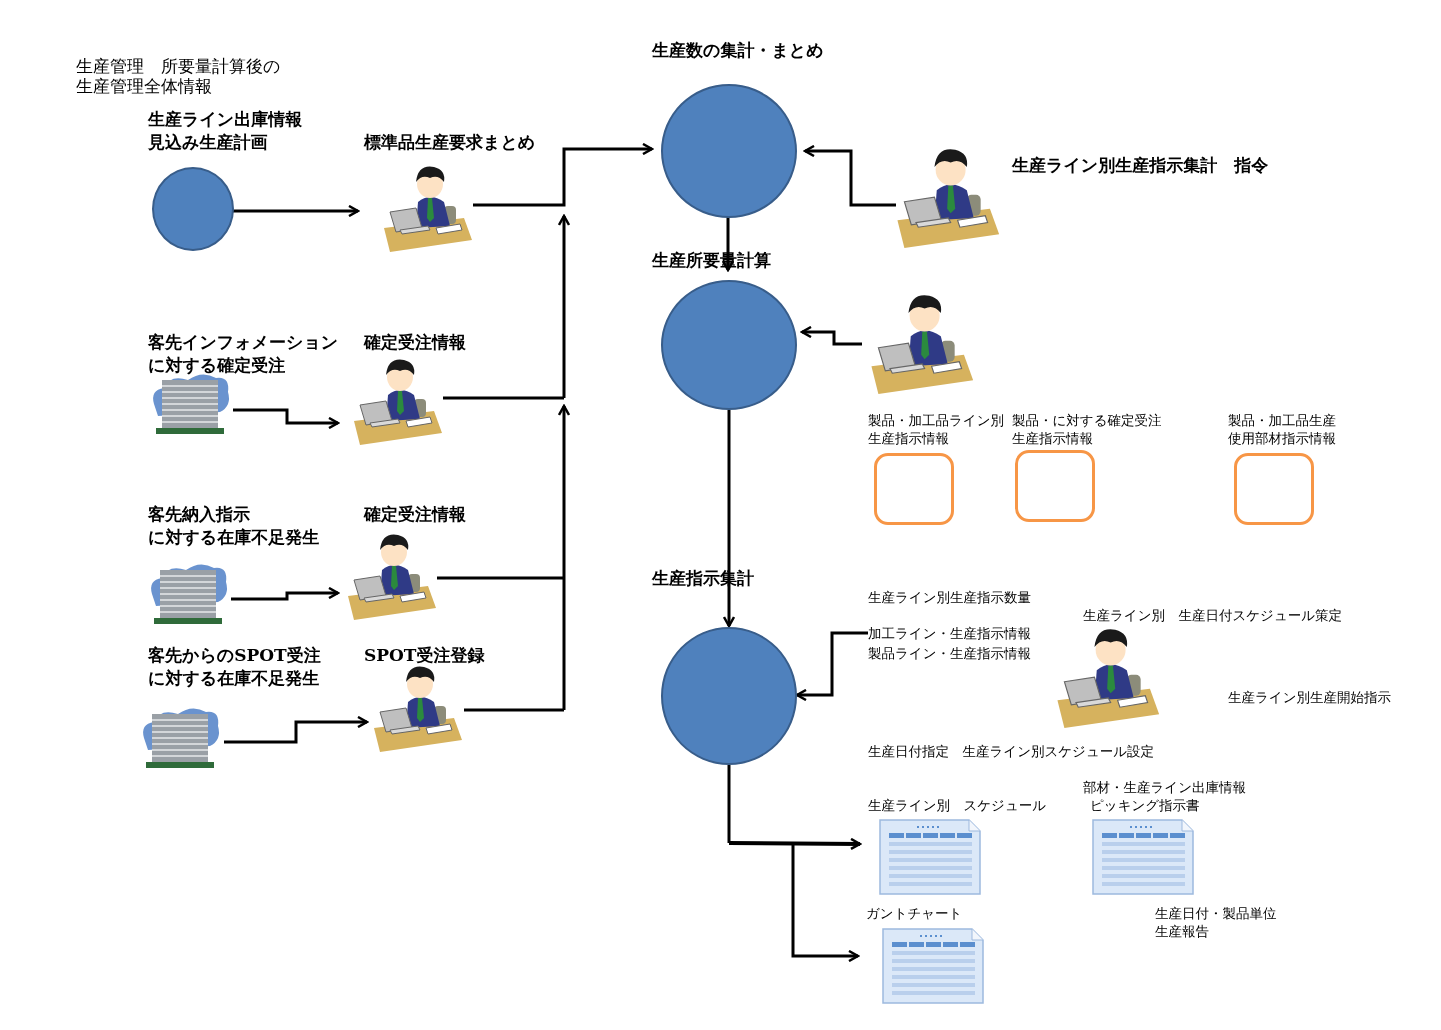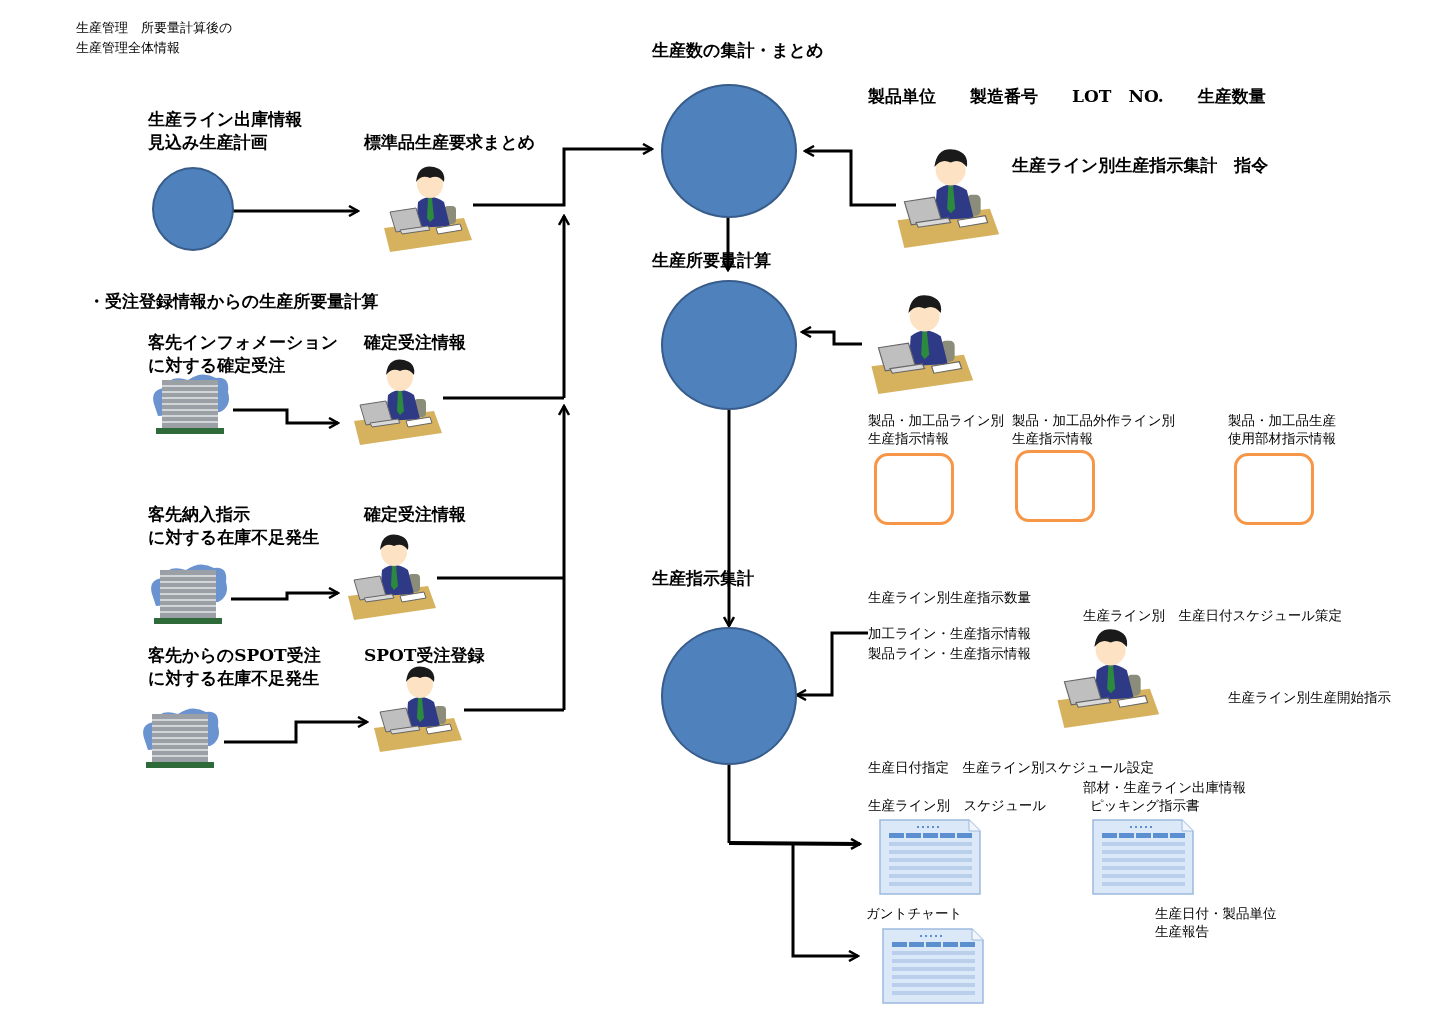--- a/index.html
+++ b/index.html
@@ -1,19 +1,19 @@
 <!DOCTYPE html>
 <html><head>
 <meta charset="utf-8">
 <style>
   html,body{margin:0;padding:0;background:#ffffff;}
   #canvas{position:relative;width:1441px;height:1030px;overflow:hidden;background:#fff;
     font-family:"DejaVu Sans","Liberation Sans",sans-serif;color:#000;}
   .t{position:absolute;white-space:pre;line-height:1.3;}
-  .sm{font-size:13px;}
+  .sm{font-size:17px;margin-top:35px;}
   .bd{font-size:17px;font-weight:bold;font-family:"DejaVu Serif","Liberation Serif",serif;}
   .md{font-size:13.5px;}
   svg.wires{position:absolute;left:0;top:0;}
   .circle{position:absolute;border-radius:50%;background:#4f81bd;border:2px solid #385d8a;box-sizing:border-box;}
   .obox{position:absolute;width:80px;height:72px;border:3px solid #f79646;border-radius:14px;box-sizing:border-box;background:#fff;}
   .person{position:absolute;width:96px;height:90px;}
   .bldg{position:absolute;width:82px;height:70px;}
   .doc{position:absolute;width:102px;height:76px;}
 </style>
 </head>
@@ -72,21 +72,20 @@
     <rect x="66" y="44" width="12" height="18" rx="4" fill="#8c8c7a"></rect>
     <path d="M40,40 Q52,30 66,40 L72,64 L38,66 Z" fill="#2f3a86"></path>
     <path d="M50,36 L54,36 L56,56 L52,60 L49,56 Z" fill="#2b8a3e"></path>
     <ellipse cx="52" cy="22" rx="13" ry="14" fill="#fde2c4"></ellipse>
     <path d="M38,20 Q40,2 56,5 Q68,8 66,20 Q60,12 52,16 Q44,12 38,20 Z" fill="#1a1a1a"></path>
     <polygon points="12,50 38,46 44,66 18,70" fill="#bfbfbf" stroke="#666" stroke-width="1"></polygon>
     <polygon points="22,68 50,64 52,68 24,72" fill="#d9d9d9" stroke="#666" stroke-width="1"></polygon>
     <polygon points="58,66 82,62 84,68 60,72" fill="#fff" stroke="#666" stroke-width="1"></polygon>
   </svg>
 
-  <div class="t bd" style="left:88px;top:290px;">・受注登録情報からの生産所要量計算</div>
 
   <div class="t bd" style="left:148px;top:331px;">客先インフォメーション</div>
   <div class="t bd" style="left:148px;top:354px;">に対する確定受注</div>
   <div class="t bd" style="left:364px;top:331px;">確定受注情報</div>
 
   <div class="t bd" style="left:148px;top:503px;">客先納入指示</div>
   <div class="t bd" style="left:148px;top:526px;">に対する在庫不足発生</div>
   <div class="t bd" style="left:364px;top:503px;">確定受注情報</div>
 
   <div class="t bd" style="left:148px;top:644px;">客先からのSPOT受注</div>
@@ -172,21 +171,20 @@
 
   <div class="t bd" style="left:652px;top:39px;">生産数の集計・まとめ</div>
   <div class="circle" style="left: 661px; top: 84px; width: 136px; height: 134px; background: rgb(79, 129, 189); border-color: rgb(56, 93, 138);"></div>
 
   <div class="t bd" style="left:652px;top:249px;">生産所要量計算</div>
   <div class="circle" style="left: 661px; top: 280px; width: 136px; height: 130px; background: rgb(79, 129, 189); border-color: rgb(56, 93, 138);"></div>
 
   <div class="t bd" style="left:652px;top:567px;">生産指示集計</div>
   <div class="circle" style="left: 661px; top: 627px; width: 136px; height: 138px; background: rgb(79, 129, 189); border-color: rgb(56, 93, 138);"></div>
 
-  <div class="t bd" style="left:868px;top:85px;">製品単位　　製造番号　　LOT　NO.　　生産数量</div>
   <div class="t bd" style="left:1012px;top:154px;">生産ライン別生産指示集計　指令</div>
 
   <svg class="person" style="left:888px;top:144px;width:116px;height:104px;" viewBox="0 0 96 90">
     <polygon points="6,66 86,56 94,78 12,90" fill="#d6b25e"></polygon>
     <rect x="66" y="44" width="12" height="18" rx="4" fill="#8c8c7a"></rect>
     <path d="M40,40 Q52,30 66,40 L72,64 L38,66 Z" fill="#2f3a86"></path>
     <path d="M50,36 L54,36 L56,56 L52,60 L49,56 Z" fill="#2b8a3e"></path>
     <ellipse cx="52" cy="22" rx="13" ry="14" fill="#fde2c4"></ellipse>
     <path d="M38,20 Q40,2 56,5 Q68,8 66,20 Q60,12 52,16 Q44,12 38,20 Z" fill="#1a1a1a"></path>
     <polygon points="12,50 38,46 44,66 18,70" fill="#bfbfbf" stroke="#666" stroke-width="1"></polygon>
@@ -203,21 +201,21 @@
     <path d="M38,20 Q40,2 56,5 Q68,8 66,20 Q60,12 52,16 Q44,12 38,20 Z" fill="#1a1a1a"></path>
     <polygon points="12,50 38,46 44,66 18,70" fill="#bfbfbf" stroke="#666" stroke-width="1"></polygon>
     <polygon points="22,68 50,64 52,68 24,72" fill="#d9d9d9" stroke="#666" stroke-width="1"></polygon>
     <polygon points="58,66 82,62 84,68 60,72" fill="#fff" stroke="#666" stroke-width="1"></polygon>
   </svg>
 
   <div class="t md" style="left:868px;top:412px;">製品・加工品ライン別</div>
   <div class="t md" style="left:868px;top:430px;">生産指示情報</div>
   <div class="obox" style="left: 874px; top: 453px; border-color: rgb(247, 150, 70);"></div>
 
-  <div class="t md" style="left:1012px;top:412px;">製品・加工品外作ライン別</div>
+  <div class="t md" style="left:1012px;top:412px;">製品・に対する確定受注</div>
   <div class="t md" style="left:1012px;top:430px;">生産指示情報</div>
   <div class="obox" style="left: 1015px; top: 450px; border-color: rgb(247, 150, 70);"></div>
 
   <div class="t md" style="left:1228px;top:412px;">製品・加工品生産</div>
   <div class="t md" style="left:1228px;top:430px;">使用部材指示情報</div>
   <div class="obox" style="left: 1234px; top: 453px; border-color: rgb(247, 150, 70);"></div>
 
   <div class="t md" style="left:868px;top:589px;">生産ライン別生産指示数量</div>
   <div class="t md" style="left:868px;top:625px;">加工ライン・生産指示情報</div>
   <div class="t md" style="left:868px;top:645px;">製品ライン・生産指示情報</div>
@@ -229,21 +227,21 @@
     <rect x="66" y="44" width="12" height="18" rx="4" fill="#8c8c7a"></rect>
     <path d="M40,40 Q52,30 66,40 L72,64 L38,66 Z" fill="#2f3a86"></path>
     <path d="M50,36 L54,36 L56,56 L52,60 L49,56 Z" fill="#2b8a3e"></path>
     <ellipse cx="52" cy="22" rx="13" ry="14" fill="#fde2c4"></ellipse>
     <path d="M38,20 Q40,2 56,5 Q68,8 66,20 Q60,12 52,16 Q44,12 38,20 Z" fill="#1a1a1a"></path>
     <polygon points="12,50 38,46 44,66 18,70" fill="#bfbfbf" stroke="#666" stroke-width="1"></polygon>
     <polygon points="22,68 50,64 52,68 24,72" fill="#d9d9d9" stroke="#666" stroke-width="1"></polygon>
     <polygon points="58,66 82,62 84,68 60,72" fill="#fff" stroke="#666" stroke-width="1"></polygon>
   </svg>
 
-  <div class="t md" style="left:868px;top:743px;margin-top:16px;">生産日付指定　生産ライン別スケジュール設定</div>
+  <div class="t md" style="left:868px;top:743px;">生産日付指定　生産ライン別スケジュール設定</div>
 
   <div class="t md" style="left:868px;top:797px;">生産ライン別　スケジュール</div>
   <div class="t md" style="left:1083px;top:779px;">部材・生産ライン出庫情報</div>
   <div class="t md" style="left:1090px;top:797px;">ピッキング指示書</div>
   <div class="t md" style="left:866px;top:905px;">ガントチャート</div>
   <div class="t md" style="left:1155px;top:905px;">生産日付・製品単位</div>
   <div class="t md" style="left:1155px;top:923px;">生産報告</div>
 
   <svg class="doc" style="left:879px;top:819px;" viewBox="0 0 102 76">
     <path d="M1,1 L90,1 L101,12 L101,75 L1,75 Z" fill="#dbe8f8" stroke="#9db9de" stroke-width="1.5"></path>

